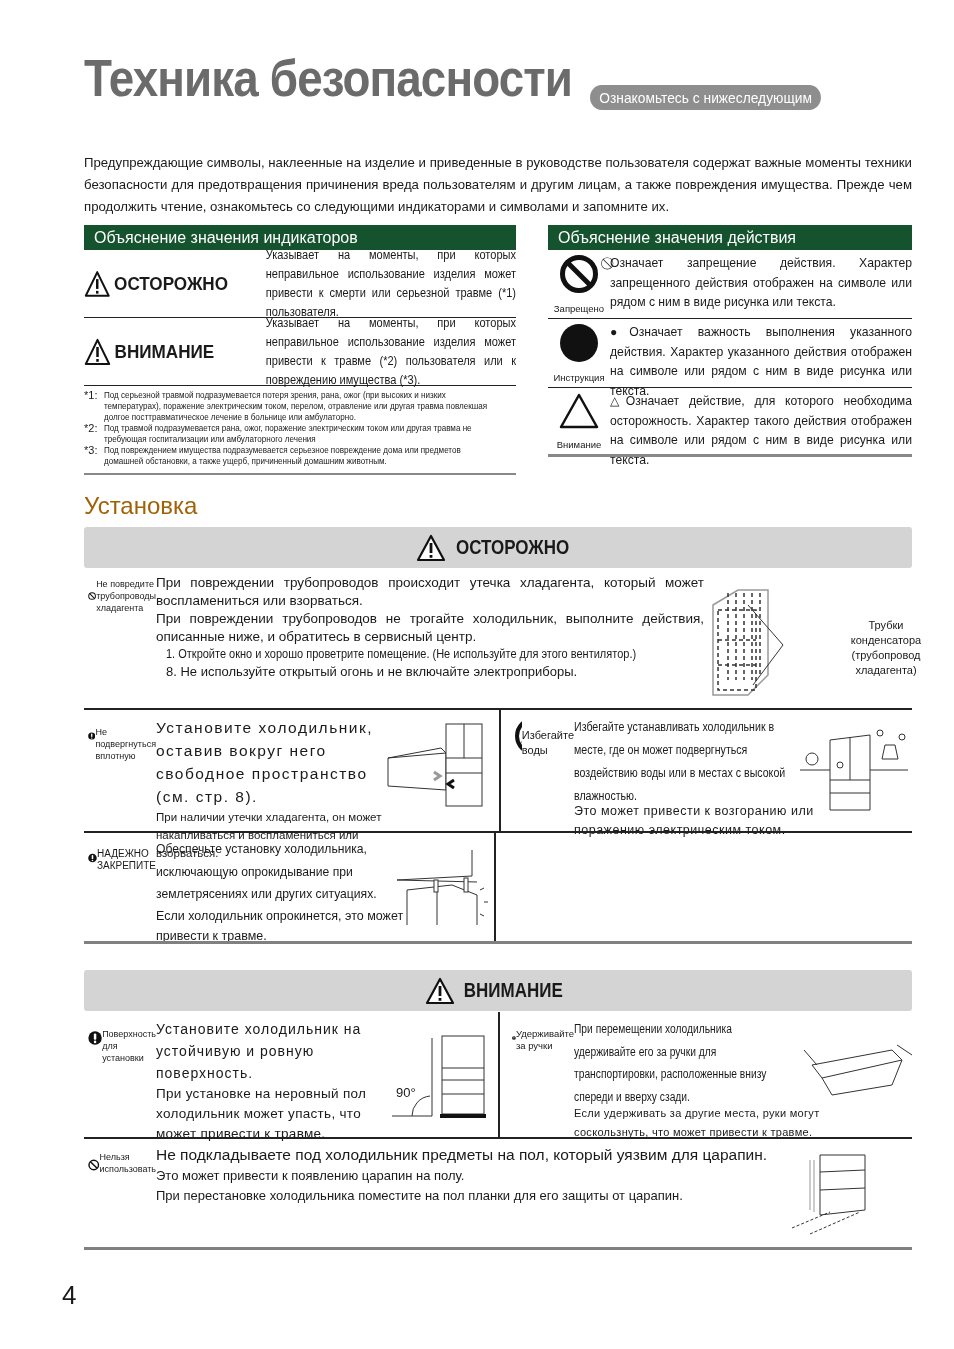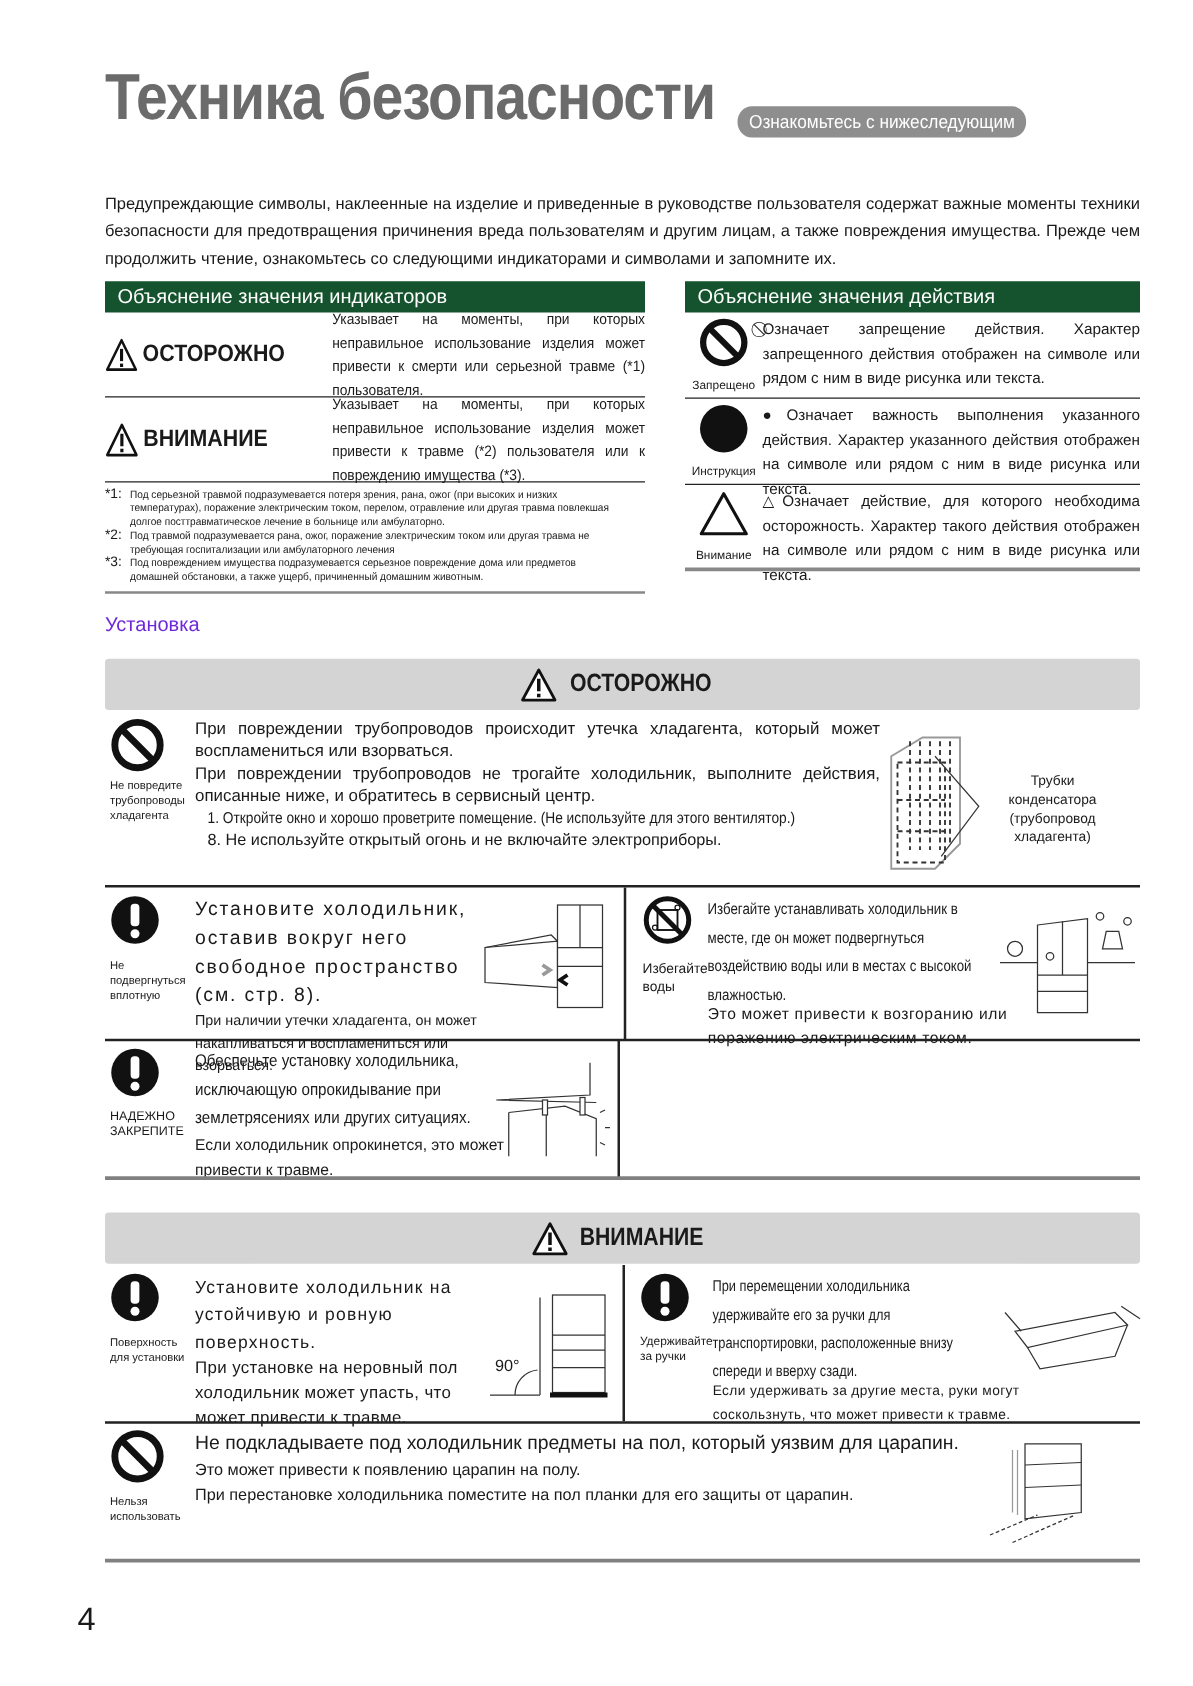--- a/index.html
+++ b/index.html
@@ -24,27 +24,27 @@
   .notes { padding-top: 4px; border-bottom: 2px solid #888; padding-bottom: 6px; }
   .note { display: flex; font-size: 8.5px; line-height: 11px; }
   .note-key { width: 20px; font-size: 11px; }
   .note-text { flex: 1; transform: scaleX(0.95); transform-origin: left center; }
 
   .sym-row { display: flex; align-items: stretch; height: 69px; border-bottom: 1.5px solid #222; padding-top: 4px; }
   .sym-row:last-child { border-bottom: 3px solid #888; }
   .sym-icon { width: 62px; display: flex; flex-direction: column; align-items: center; justify-content: space-between; font-size: 9.5px; padding-bottom: 4px; }
   .sym-text { flex: 1; font-size: 12.2px; line-height: 19.5px; text-align: justify; }
 
-  .section-title { position: absolute; left: 84px; top: 492px; font-size: 16px; color: #6d28d9; }
+  .section-title { position: absolute; left: 84px; top: 492px; font-size: 24px; color: #a16207; }
 
   .band { position: absolute; left: 84px; width: 828px; height: 41px; background: #d4d4d4; border-radius: 3px; display: flex; align-items: center; justify-content: center; font-weight: bold; font-size: 20px; }
   .band span { transform: scaleX(0.85); display: inline-block; }
 
   .item { position: absolute; display: flex; }
-  .item-icon { width: 72px; display: flex; flex-direction: column; align-items: flex-start; padding-left: 4px; }
+  .item-icon { width: 72px; display: flex; flex-direction: row; align-items: flex-start; padding-left: 4px; }
   .item-icon .cap { font-size: 9px; line-height: 12px; margin-top: 4px; }
   .item-body { flex: 1; }
   .h-big { font-size: 15.5px; line-height: 20px; }
   .h-spaced { letter-spacing: 1.5px; }
   .p-sm { font-size: 12.5px; line-height: 17px; }
   .p-cond { transform: scaleX(0.88); transform-origin: left center; display: block; white-space: nowrap; }
 
   .hline { position: absolute; left: 84px; width: 828px; height: 1.5px; background: #222; }
   .hline.thick { height: 3px; background: #808080; }
   .vline { position: absolute; width: 1.5px; background: #222; }
@@ -174,21 +174,21 @@
     <div class="p-sm" style="padding-left:10px; font-size:13px;">8. Не используйте открытый огонь и не включайте электроприборы.</div>
   </div>
 </div>
 <svg class="pic" style="left:708px; top:585px;" width="80" height="115" viewBox="0 0 80 115">
   <path d="M5 20 L30 5 L60 5 L60 90 L40 110 L5 110 Z" fill="none" stroke="#999" stroke-width="1.5"></path>
   <path d="M10 25 L48 25 L48 105 L10 105 Z" fill="none" stroke="#333" stroke-width="1.5" stroke-dasharray="4 3"></path>
   <path d="M20 8 L20 95 M28 8 L28 95 M36 8 L36 95 M44 8 L44 95 M52 8 L52 90" stroke="#333" stroke-width="1.5" stroke-dasharray="4 3"></path>
   <path d="M10 55 L48 55 M10 80 L48 80" stroke="#333" stroke-width="1.5" stroke-dasharray="4 3"></path>
   <path d="M40 20 L75 60 L45 100" fill="none" stroke="#333" stroke-width="1"></path>
 </svg>
-<div class="pic-label" style="left:792px; top:618px; width:100px;">Трубки конденсатора (трубопровод хладагента)</div>
+<div class="pic-label" style="left:836px; top:618px; width:100px;">Трубки конденсатора (трубопровод хладагента)</div>
 
 <div class="hline" style="top:708px;"></div>
 
 <div class="item" style="left:84px; top:716px; width:300px;">
   <div class="item-icon">
     <svg width="40" height="40">
         <use href="#excl"></use>
       </svg>
     <div class="cap" style="margin-top:10px; width:70px;">Не подвергнуться вплотную</div>
   </div>

